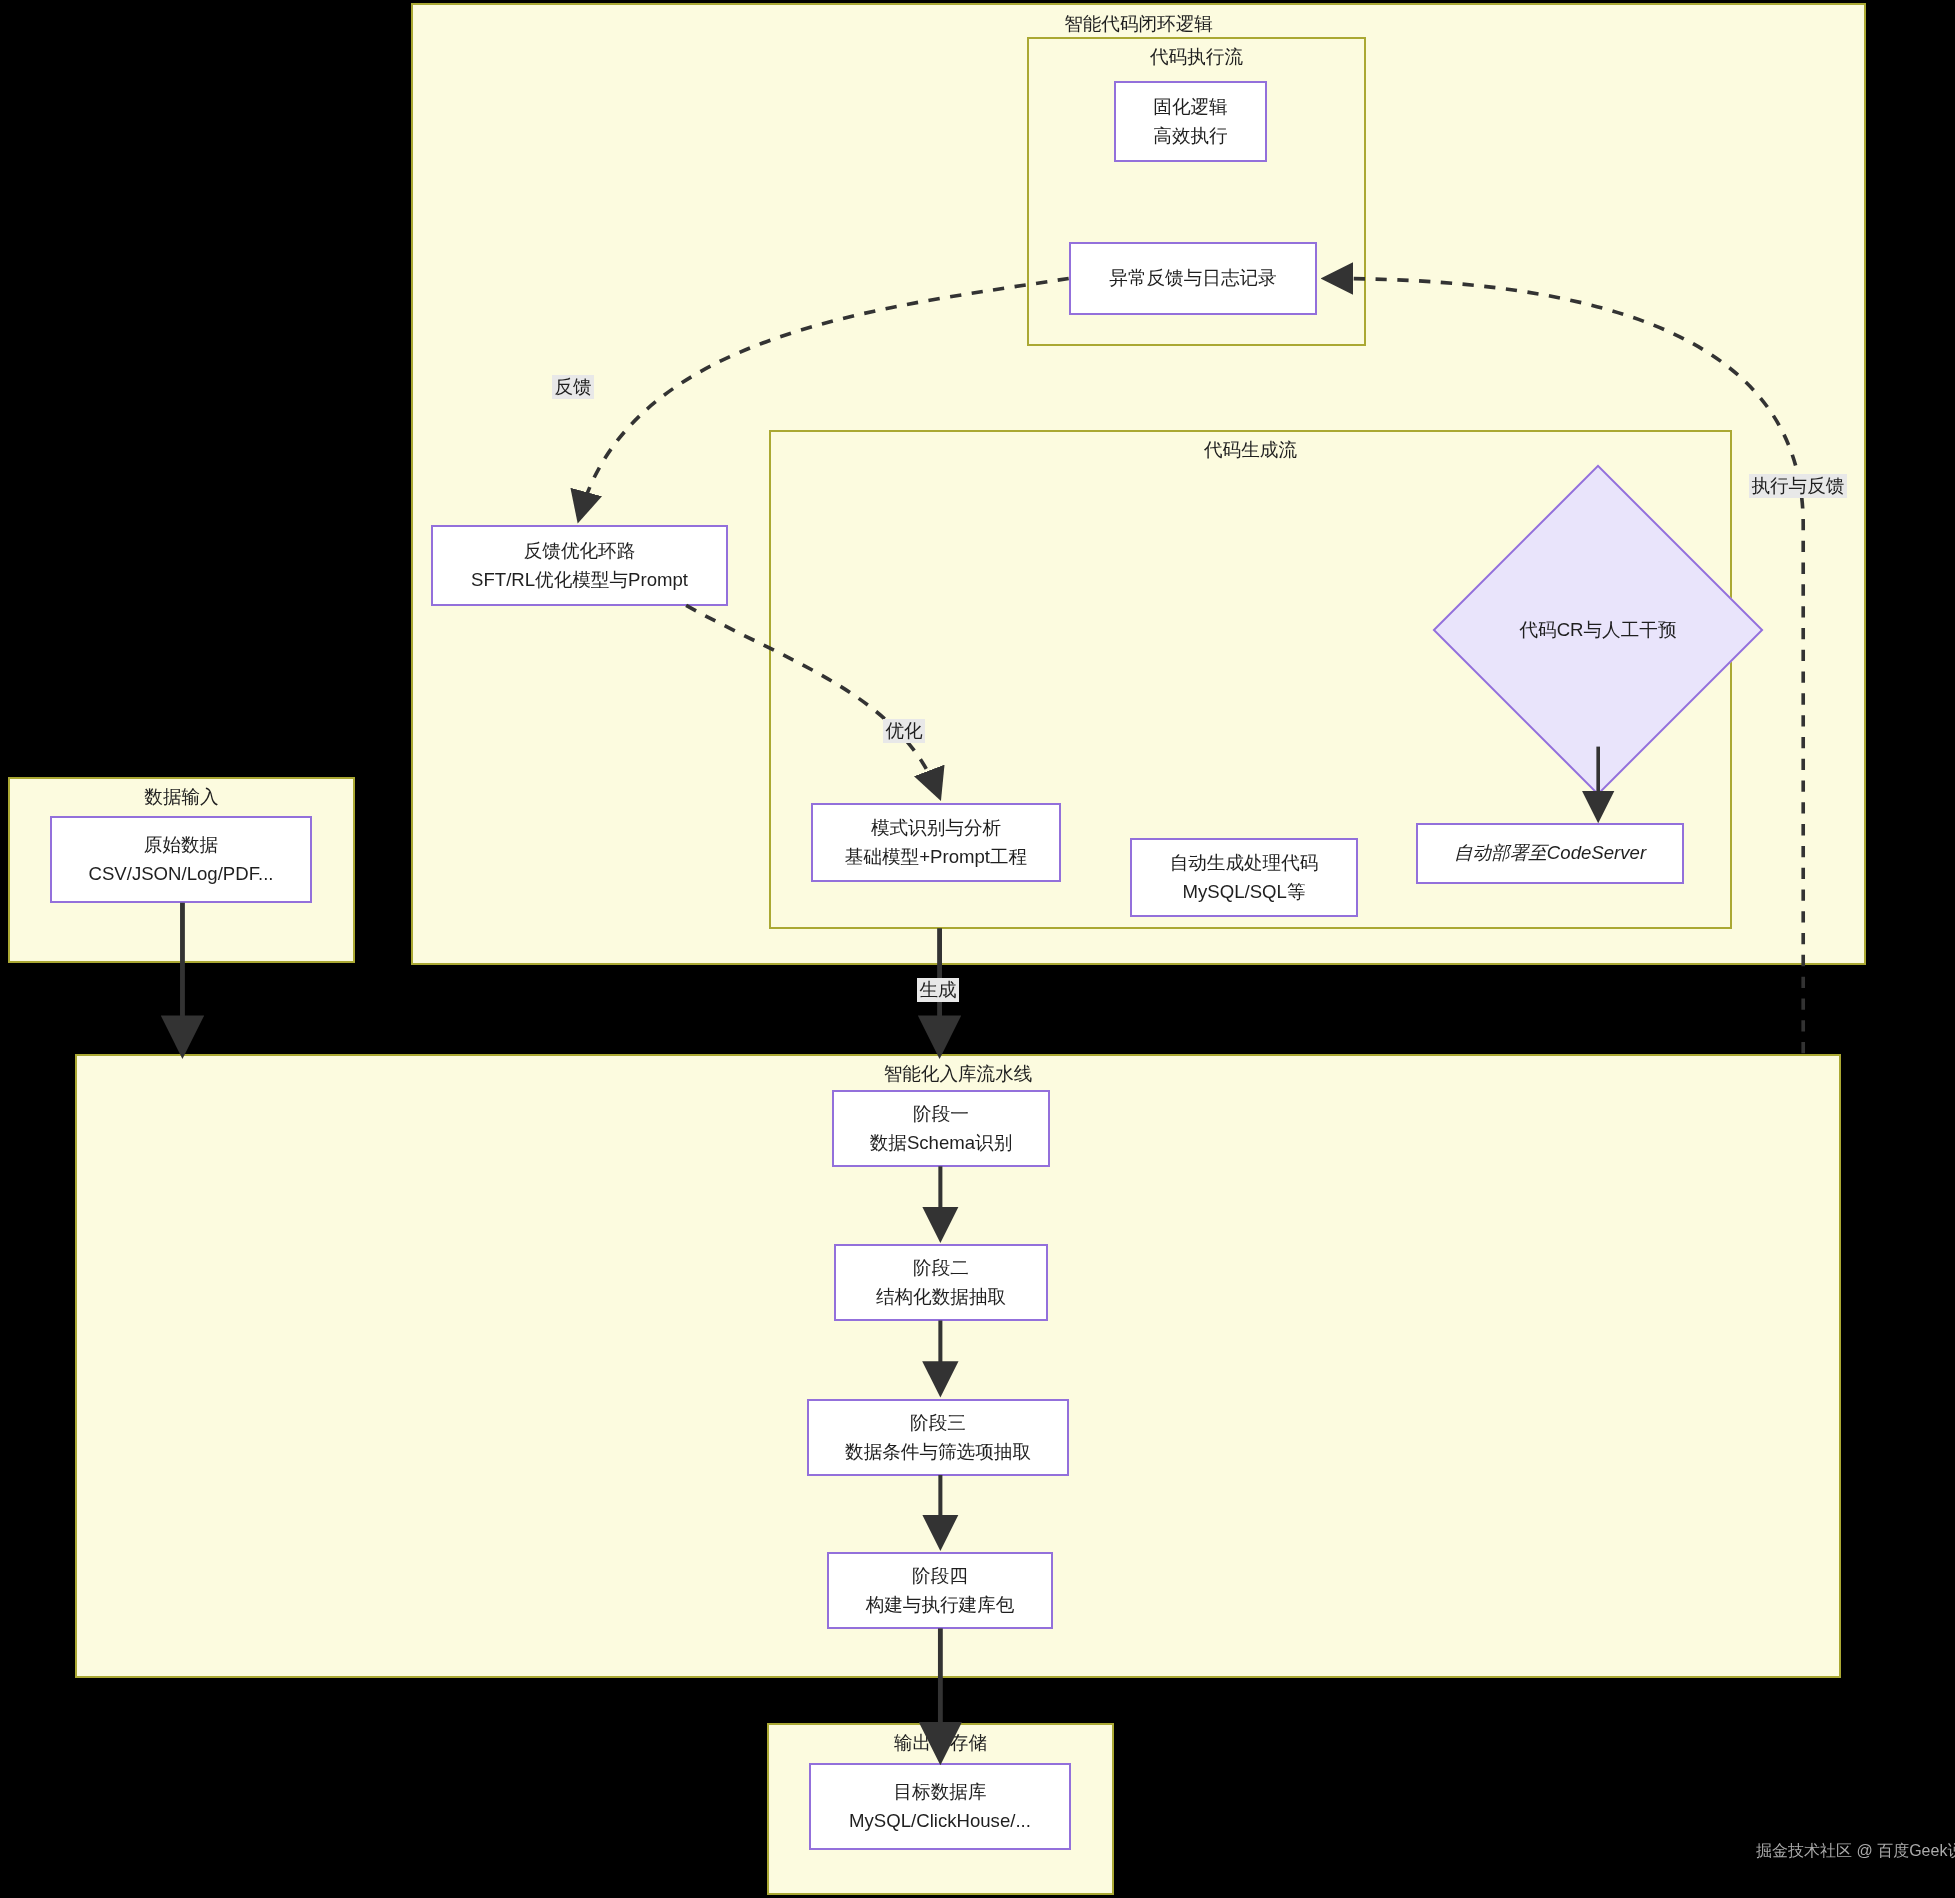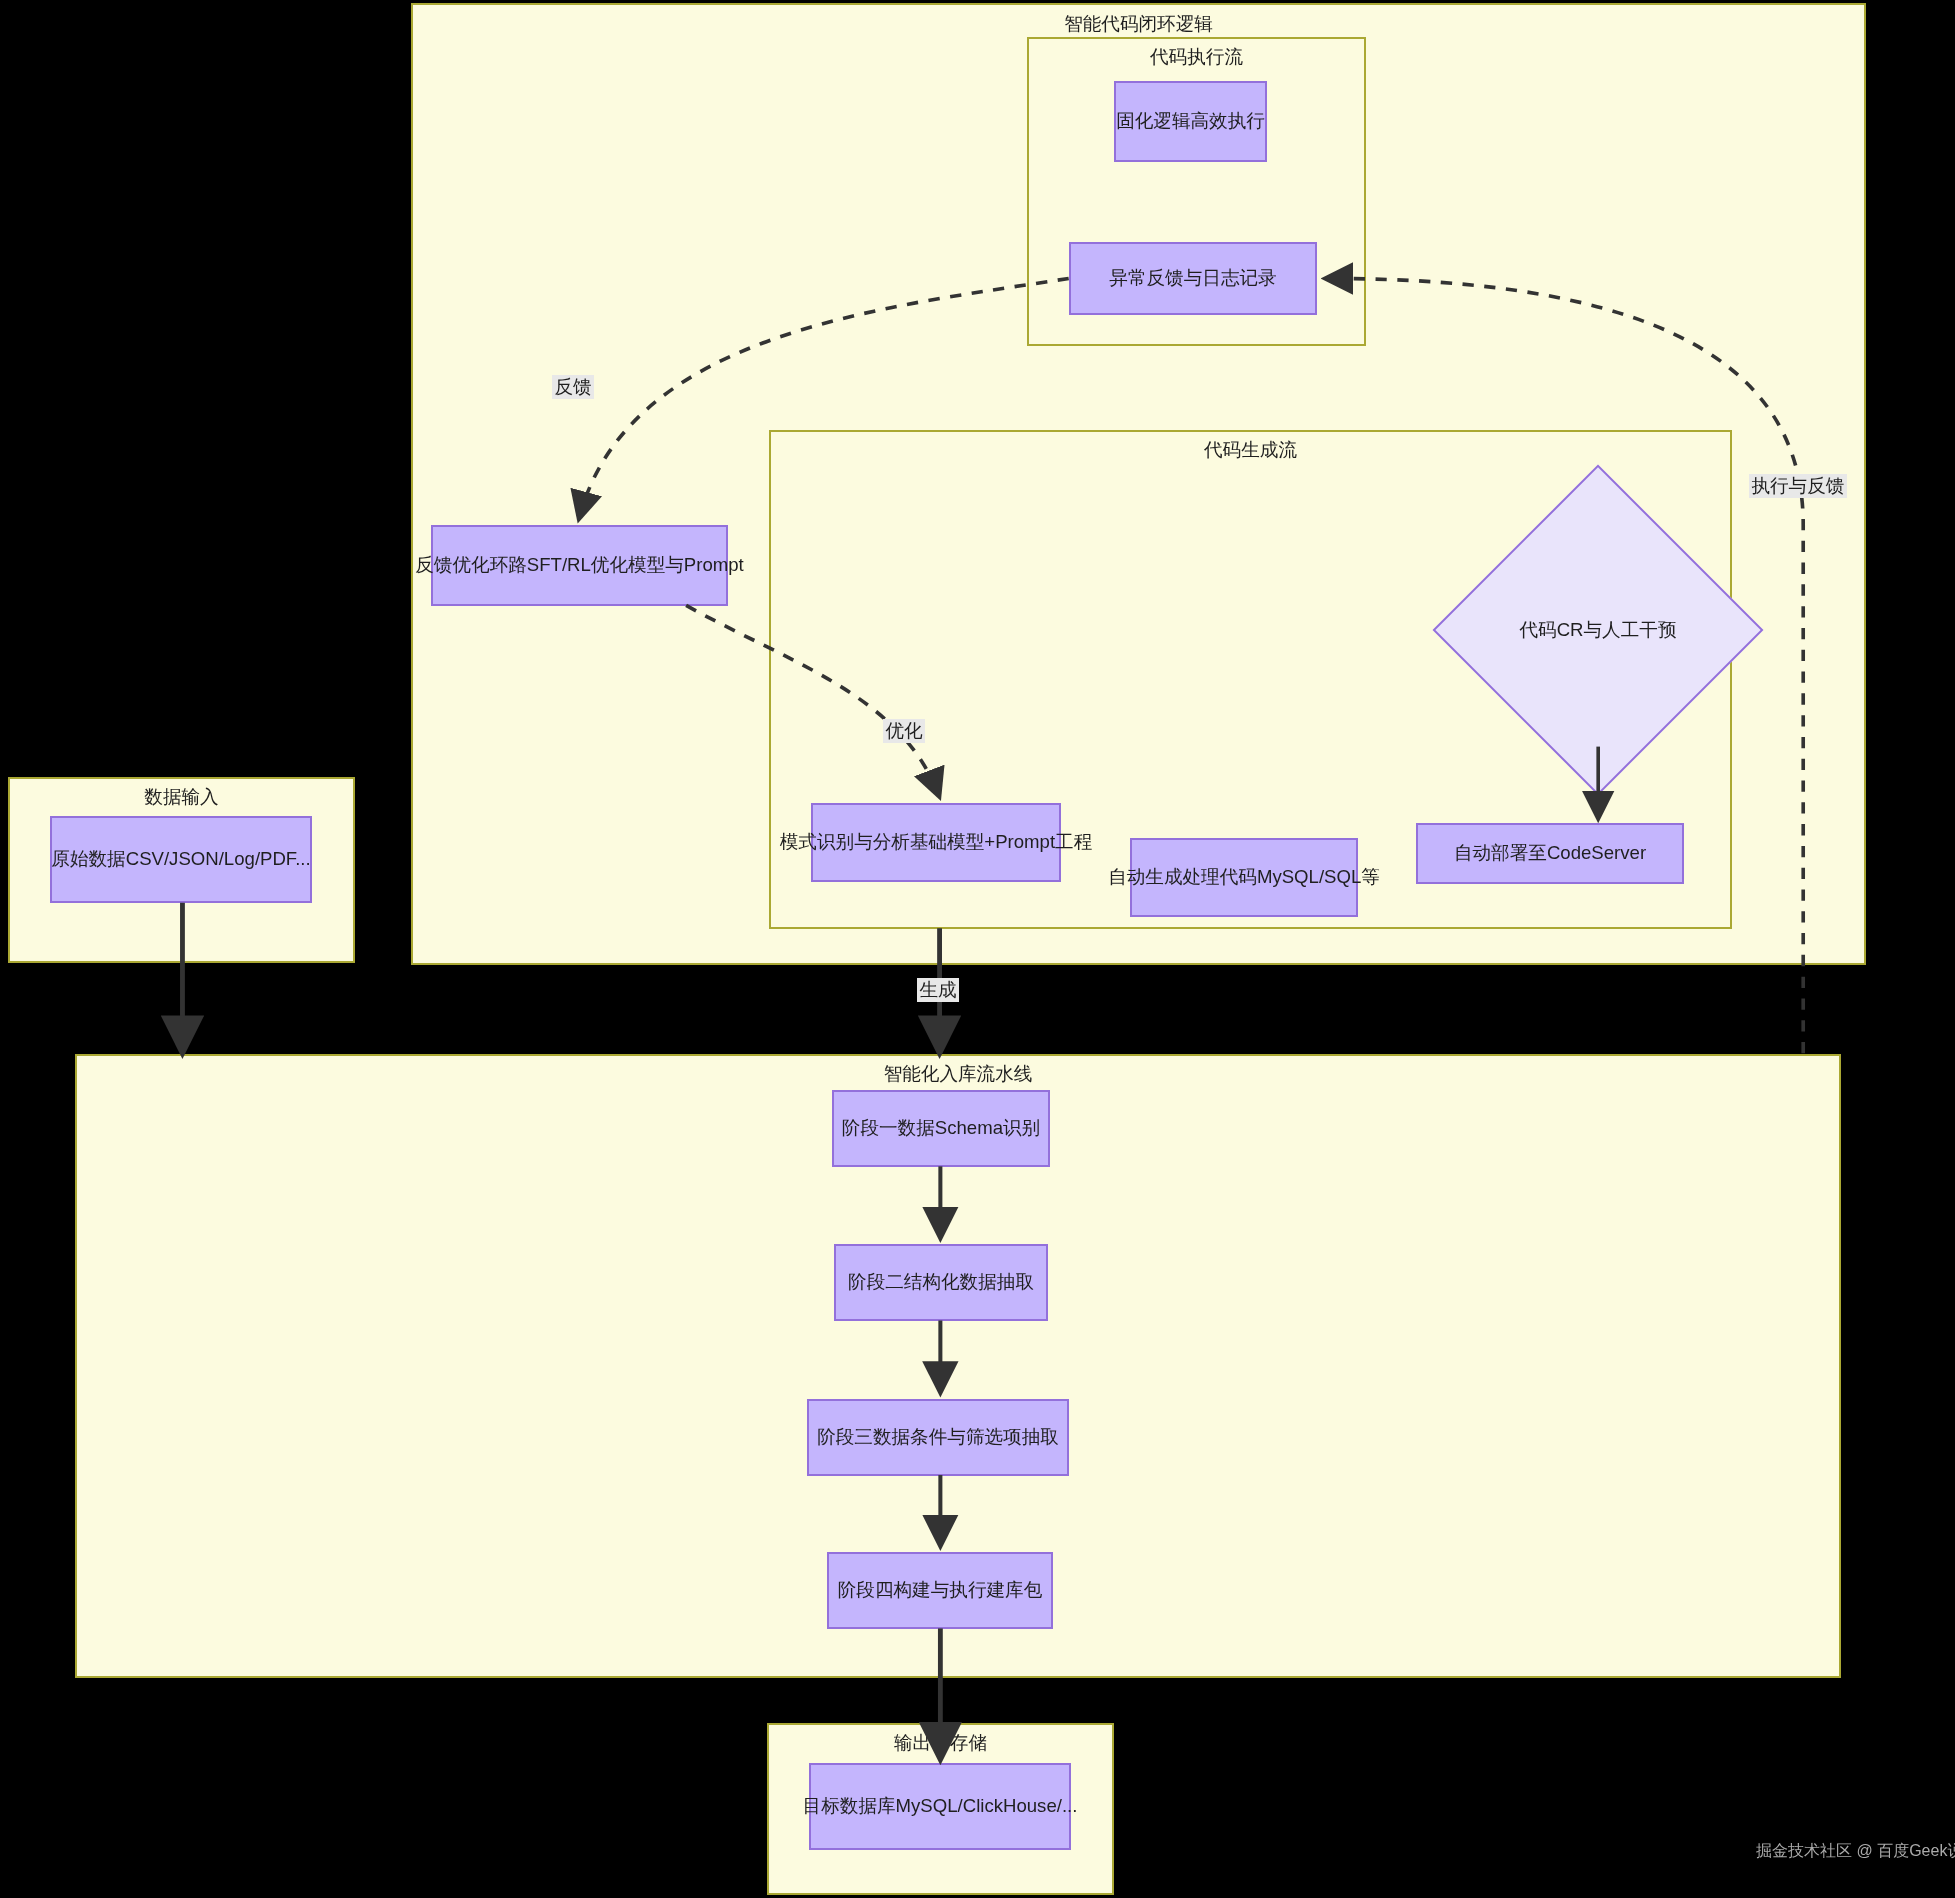--- a/index.html
+++ b/index.html
@@ -6,22 +6,22 @@
   body{width:1955px;height:1898px;position:relative;overflow:hidden;
        font-family:"Liberation Sans","DejaVu Sans",sans-serif;color:#1f1f1f;}
   #stage{position:absolute;left:0;top:0;width:1955px;height:1898px;}
   svg#wires{position:absolute;left:0;top:0;width:1955px;height:1898px;pointer-events:none;}
 
   
   .cluster{position:absolute;background:#fcfbdf;border:2.4px solid #aaa833;box-sizing:border-box;}
   .cluster-title{position:absolute;left:0;right:0;text-align:center;font-size:18.6px;line-height:1;color:#1f1f1f;white-space:nowrap;}
 
   
-  .node{position:absolute;background:#c4b5fd;border:2.4px solid #9370db;box-sizing:border-box;
-        display:flex;flex-direction:row;align-items:center;justify-content:center;
+  .node{position:absolute;background:#ffffff;border:2.4px solid #9370db;box-sizing:border-box;
+        display:flex;flex-direction:column;align-items:center;justify-content:center;
         text-align:center;font-size:18.6px;line-height:1.55;color:#1f1f1f;}
   .node .ln{display:block;white-space:nowrap;}
 
   
   .diamond-wrap{position:absolute;display:flex;align-items:center;justify-content:center;}
   .diamond-shape{position:absolute;left:0;top:0;width:100%;height:100%;
                  background:#e9e4fb;border:2.4px solid #9370db;box-sizing:border-box;
                  transform:rotate(45deg);}
   .diamond-label{position:relative;z-index:2;font-size:18.6px;white-space:nowrap;color:#1f1f1f;}
 
@@ -71,21 +71,21 @@
   <div class="node" style="left:811px;top:803px;width:250px;height:79px;">
     <span class="ln">模式识别与分析</span>
     <span class="ln">基础模型+Prompt工程</span>
   </div>
 
   <div class="node" style="left:1130px;top:838px;width:228px;height:79px;">
     <span class="ln">自动生成处理代码</span>
     <span class="ln">MySQL/SQL等</span>
   </div>
 
-  <div class="node" style="left:1416px;top:823px;width:268px;height:61px;">
+  <div class="node" style="left:1416px;top:823px;width:268px;height:61px;font-style:italic;">
     <span class="ln">自动部署至CodeServer</span>
   </div>
 
   <div class="cluster" style="left:8px;top:777px;width:347px;height:186px;">
     <div class="cluster-title" style="top:9px;">数据输入</div>
   </div>
 
   <div class="node" style="left:50px;top:816px;width:262px;height:87px;">
     <span class="ln">原始数据</span>
     <span class="ln">CSV/JSON/Log/PDF...</span>

